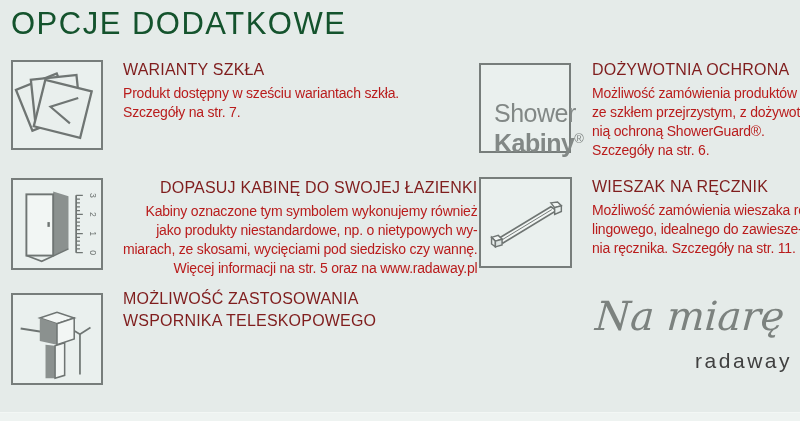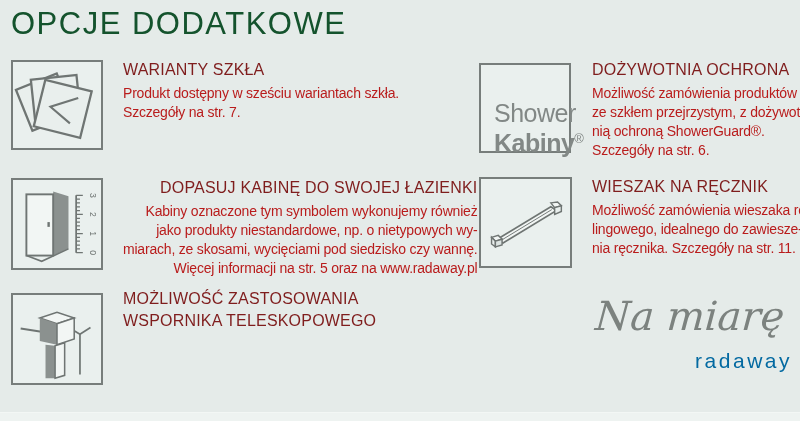--- a/index.html
+++ b/index.html
@@ -38,21 +38,21 @@
   .sg-reg   { font-size:13px; vertical-align:9px; font-weight:400; }
   .brand-script {
     position:absolute; left:585px; top:293px; width:210px;
     text-align:center; font-family:"DejaVu Serif","Liberation Serif",serif;
     font-style:italic; font-size:40px; color:#7c827f;
     transform:skewX(-4deg); white-space:pre;
   }
   .brand-name {
     position:absolute; left:600px; top:349px; width:192px;
     text-align:right; font-size:21px; font-weight:300;
-    letter-spacing:2.5px; color:#0369a1; white-space:pre;
+    letter-spacing:2.5px; color:#404040; white-space:pre;
   }
   .footer-strip {
     position:absolute; left:0; bottom:0; width:800px; height:9px;
     background:#eef3f1; border-top:1px solid #f3f7f5;
   }
 </style>
 </head>
 <body>
 
 <div id="screen">

